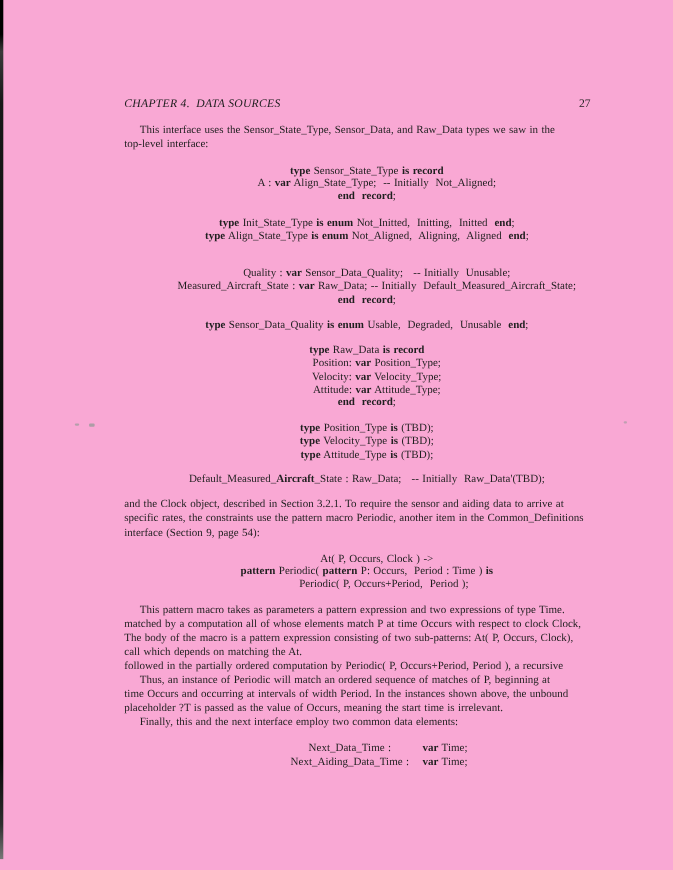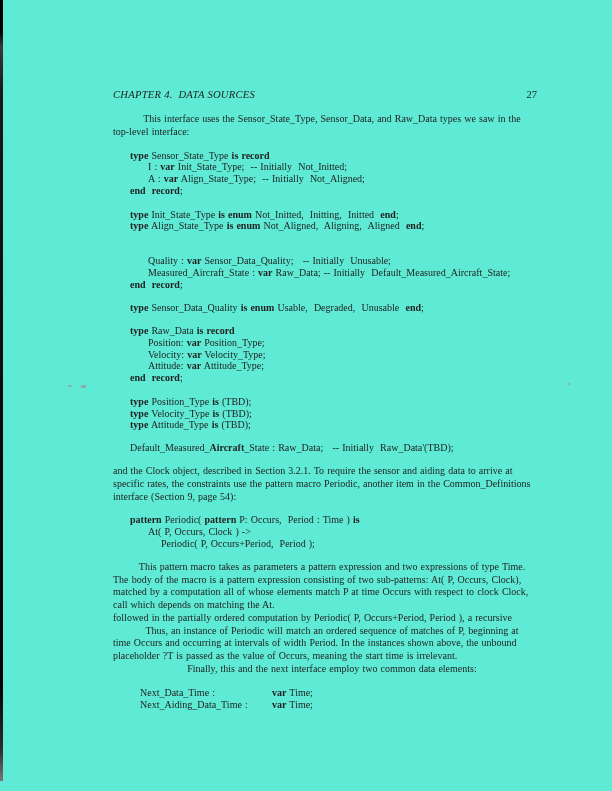--- a/index.html
+++ b/index.html
@@ -4,43 +4,43 @@
 <style>
   html,body{margin:0;padding:0;}
   body{
     width:612px;height:791px;
     background:#ffffff;
     font-family:"Liberation Serif", serif;
     color:#1f1f1f;
     position:relative;
     overflow:hidden;
   }
-  .page{position:absolute;inset:0;background:#5eead4;}
+  .page{position:absolute;inset:0;background:#f9a8d4;}
   
   .edge-strip{
     position:absolute;left:0;top:0;width:3px;height:781px;
     background:linear-gradient(180deg,#000 0%,#000 4%,#3a3a3a 6%,#181818 12%,#0c0c0c 55%,#050505 88%,#2e2e2e 96%,#777 100%);
   }
   .speck{position:absolute;background:#9a9a9a;border-radius:1px;}
   .speck.s1{left:68px;top:385px;width:4px;height:2px;opacity:.7;}
   .speck.s2{left:81px;top:385px;width:5px;height:3px;opacity:.8;}
   .speck.s3{left:567px;top:383px;width:3px;height:2px;opacity:.6;}
   
   .content{position:absolute;left:113px;top:72px;width:424px;}
   .hdr{display:flex;justify-content:space-between;align-items:baseline;
        font-size:10.6px;line-height:13px;}
   .hdr .chapter{font-style:italic;white-space:pre;letter-spacing:.25px;}
   .hdr .pageno{font-style:normal;margin-top:16px;}
   .docbody{margin-top:12px;}
   .block{margin-top:11px;}
   .block:first-child{margin-top:12px;}
   .pline{font-size:10px;line-height:12.8px;white-space:pre;word-spacing:.6px;}
-  .pline.ind{padding-left:14px;text-align:center;}
+  .pline.ind{padding-left:14px;}
   .code{margin-left:17px;}
-  .cline{font-size:10px;line-height:11.8px;white-space:pre;word-spacing:.6px;min-height:11.8px;}
+  .cline{font-size:10px;line-height:11.8px;white-space:pre;word-spacing:.6px;min-height:11.8px;text-align:center;}
   .cline.i1{padding-left:18px;}
   .cline.i2{padding-left:31px;}
   .b{font-weight:bold;}
   .w{display:inline-block;width:132px;margin-left:10px;}
 </style>
 </head>
 <body>
 
 <div class="page">
   <div class="edge-strip"></div>
@@ -53,21 +53,20 @@
       <span class="chapter">CHAPTER 4.  DATA SOURCES</span>
       <span class="pageno">27</span>
     </div>
     <div class="docbody">
         <div class="block para">
           <div class="pline ind">This interface uses the Sensor_State_Type, Sensor_Data, and Raw_Data types we saw in the</div>
           <div class="pline">top-level interface:</div>
         </div>
         <div class="block code">
           <div class="cline i0"><span class="b">type</span><span class="r"> Sensor_State_Type </span><span class="b">is</span><span class="r"> </span><span class="b">record</span></div>
-          <div class="cline i1"><span class="r">I : </span><span class="b">var</span><span class="r"> Init_State_Type;  -- Initially  Not_Initted;</span></div>
           <div class="cline i1"><span class="r">A : </span><span class="b">var</span><span class="r"> Align_State_Type;  -- Initially  Not_Aligned;</span></div>
           <div class="cline i0"><span class="b">end</span><span class="r">  </span><span class="b">record</span><span class="r">;</span></div>
           <div class="cline i0"></div>
           <div class="cline i0"><span class="b">type</span><span class="r"> Init_State_Type </span><span class="b">is</span><span class="r"> </span><span class="b">enum</span><span class="r"> Not_Initted,  Initting,  Initted  </span><span class="b">end</span><span class="r">;</span></div>
           <div class="cline i0"><span class="b">type</span><span class="r"> Align_State_Type </span><span class="b">is</span><span class="r"> </span><span class="b">enum</span><span class="r"> Not_Aligned,  Aligning,  Aligned  </span><span class="b">end</span><span class="r">;</span></div>
         </div>
         <div class="block code">
           <div class="cline i0"></div>
           <div class="cline i1"><span class="r">Quality : </span><span class="b">var</span><span class="r"> Sensor_Data_Quality;   -- Initially  Unusable;</span></div>
           <div class="cline i1"><span class="r">Measured_Aircraft_State : </span><span class="b">var</span><span class="r"> Raw_Data; -- Initially  Default_Measured_Aircraft_State;</span></div>
@@ -88,28 +87,28 @@
         </div>
         <div class="block code">
           <div class="cline i0"><span class="r">Default_Measured_</span><span class="b">Aircraft</span><span class="r">_State : Raw_Data;   -- Initially  Raw_Data'(TBD);</span></div>
         </div>
         <div class="block para">
           <div class="pline">and the Clock object, described in Section 3.2.1. To require the sensor and aiding data to arrive at</div>
           <div class="pline">specific rates, the constraints use the pattern macro Periodic, another item in the Common_Definitions</div>
           <div class="pline">interface (Section 9, page 54):</div>
         </div>
         <div class="block code">
+          <div class="cline i1"><span class="r">At( P, Occurs, Clock ) -&gt;</span></div>
           <div class="cline i0"><span class="b">pattern</span><span class="r"> Periodic( </span><span class="b">pattern</span><span class="r"> P: Occurs,  Period : Time ) </span><span class="b">is</span></div>
-          <div class="cline i1"><span class="r">At( P, Occurs, Clock ) -&gt;</span></div>
           <div class="cline i2"><span class="r">Periodic( P, Occurs+Period,  Period );</span></div>
         </div>
         <div class="block para">
           <div class="pline ind">This pattern macro takes as parameters a pattern expression and two expressions of type Time.</div>
+          <div class="pline">matched by a computation all of whose elements match P at time Occurs with respect to clock Clock,</div>
           <div class="pline">The body of the macro is a pattern expression consisting of two sub-patterns: At( P, Occurs, Clock),</div>
-          <div class="pline">matched by a computation all of whose elements match P at time Occurs with respect to clock Clock,</div>
           <div class="pline">call which depends on matching the At.</div>
           <div class="pline">followed in the partially ordered computation by Periodic( P, Occurs+Period, Period ), a recursive</div>
           <div class="pline ind">Thus, an instance of Periodic will match an ordered sequence of matches of P, beginning at</div>
           <div class="pline">time Occurs and occurring at intervals of width Period. In the instances shown above, the unbound</div>
           <div class="pline">placeholder ?T is passed as the value of Occurs, meaning the start time is irrelevant.</div>
           <div class="pline ind">Finally, this and the next interface employ two common data elements:</div>
         </div>
         <div class="block code">
           <div class="cline i0"><span class="w">Next_Data_Time :</span><span class="b">var</span><span class="r"> Time;</span></div>
           <div class="cline i0"><span class="w">Next_Aiding_Data_Time :</span><span class="b">var</span><span class="r"> Time;</span></div>

